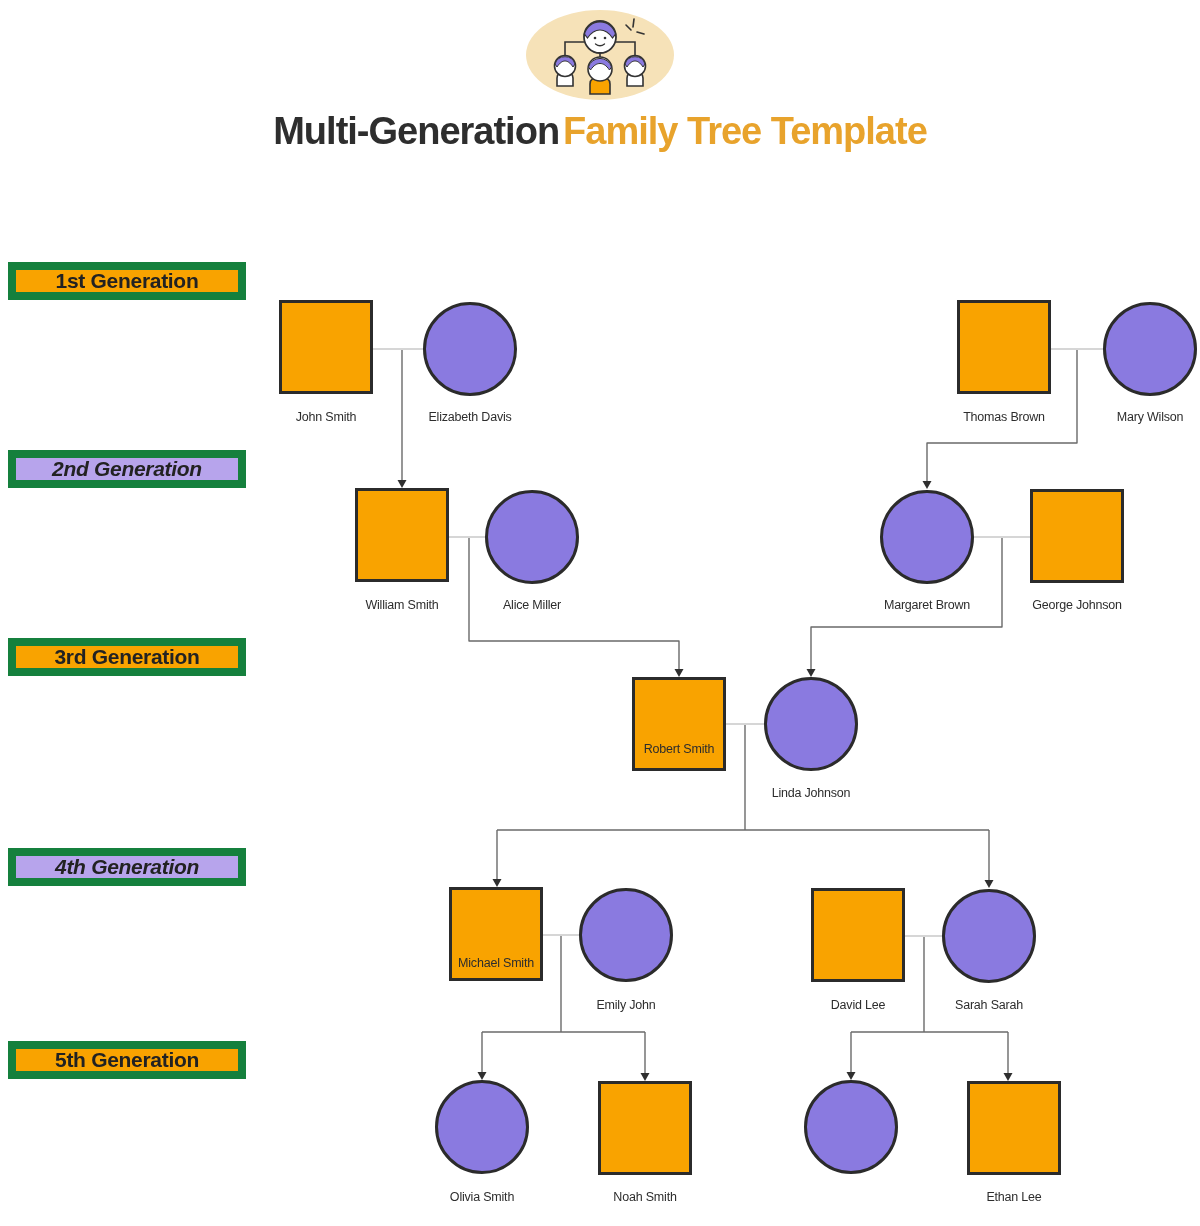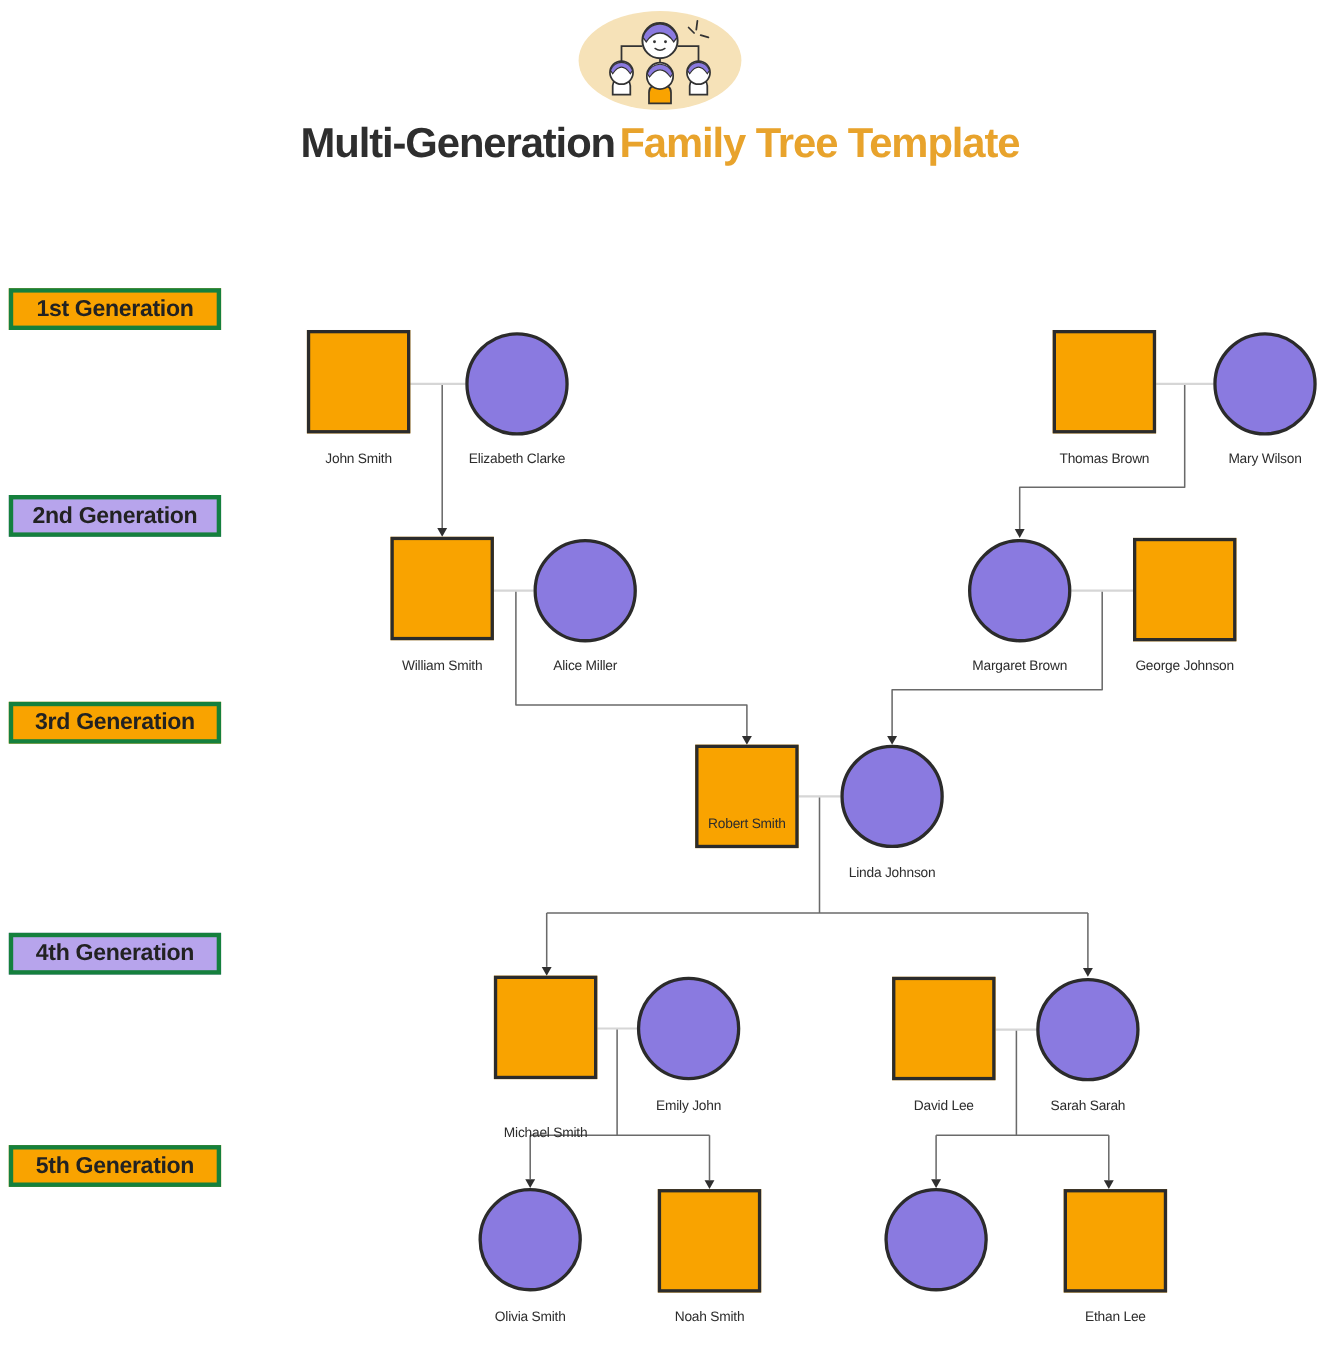--- a/index.html
+++ b/index.html
@@ -9,26 +9,26 @@
   }
   
   .hero-icon{position:absolute;left:525px;top:6px;width:150px;height:96px;}
   .page-title{
     position:absolute;top:110px;left:0;width:1200px;text-align:center;
     font-size:38px;font-weight:800;letter-spacing:-1px;color:#2e2e2e;white-space:nowrap;
   }
   .page-title .accent{color:#E8A32C;margin-left:4px;}
   
   .gen-label{
-    position:absolute;left:8px;width:193px;height:38px;box-sizing:border-box;
-    border:4px solid #15803d;display:flex;align-items:center;justify-content:center;
+    position:absolute;left:8px;width:238px;height:38px;box-sizing:border-box;
+    border:8px solid #15803d;display:flex;align-items:center;justify-content:center;
     font-size:21px;font-weight:bold;color:#222;letter-spacing:-0.3px;
   }
   .gen-orange{background:#F9A300;}
-  .gen-purple{background:#B7A4EC;}
+  .gen-purple{background:#B7A4EC;font-style:italic;}
   
   .node{position:absolute;width:94px;height:94px;box-sizing:border-box;border:3px solid #2b2b2b;}
   .node.square{background:#F9A300;}
   .node.circle{background:#8A7AE0;border-radius:50%;}
   
   .person-label{
     position:absolute;width:160px;text-align:center;
     font-size:12.5px;font-weight:normal;color:#2d2d2d;letter-spacing:-0.2px;
   }
   
@@ -149,29 +149,29 @@
 <div class="node circle" style="left:579px;top:888px"></div>
 <div class="node square" style="left:811px;top:888px"></div>
 <div class="node circle" style="left:942px;top:889px"></div>
 
 <div class="node circle" style="left:435px;top:1080px"></div>
 <div class="node square" style="left:598px;top:1081px"></div>
 <div class="node circle" style="left:804px;top:1080px"></div>
 <div class="node square" style="left:967px;top:1081px"></div>
 
 <div class="person-label" style="left:246px;top:410px">John Smith</div>
-<div class="person-label" style="left:390px;top:410px">Elizabeth Clarke</div>
+<div class="person-label" style="left:390px;top:410px">Elizabeth Davis</div>
 <div class="person-label" style="left:924px;top:410px">Thomas Brown</div>
 <div class="person-label" style="left:1070px;top:410px">Mary Wilson</div>
 <div class="person-label" style="left:322px;top:598px">William Smith</div>
 <div class="person-label" style="left:452px;top:598px">Alice Miller</div>
 <div class="person-label" style="left:847px;top:598px">Margaret Brown</div>
 <div class="person-label" style="left:997px;top:598px">George Johnson</div>
 <div class="person-label" style="left:599px;top:742px">Robert Smith</div>
 <div class="person-label" style="left:731px;top:786px">Linda Johnson</div>
-<div class="person-label" style="left:416px;top:1023px">Michael Smith</div>
+<div class="person-label" style="left:416px;top:956px">Michael Smith</div>
 <div class="person-label" style="left:546px;top:998px">Emily John</div>
 <div class="person-label" style="left:778px;top:998px">David Lee</div>
 <div class="person-label" style="left:909px;top:998px">Sarah Sarah</div>
 <div class="person-label" style="left:402px;top:1190px">Olivia Smith</div>
 <div class="person-label" style="left:565px;top:1190px">Noah Smith</div>
 <div class="person-label" style="left:771px;top:1226px">Mia Lee</div>
 <div class="person-label" style="left:934px;top:1190px">Ethan Lee</div>
 
 </body></html>

